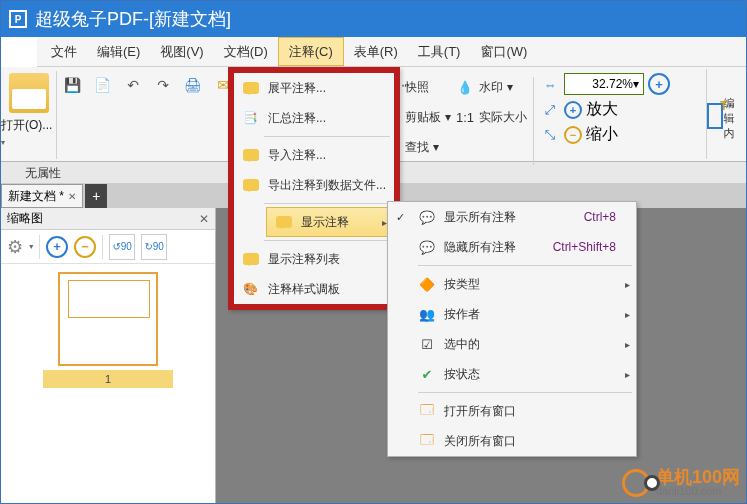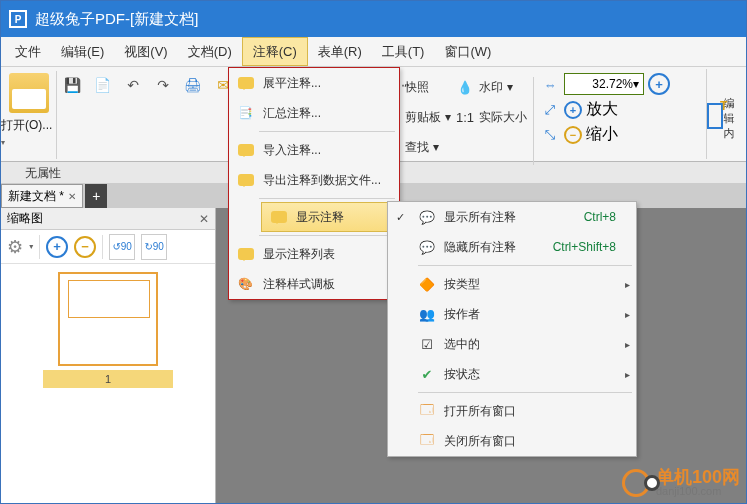--- a/index.html
+++ b/index.html
@@ -1,22 +1,22 @@
 <!DOCTYPE html>
 <html><head>
 <meta charset="utf-8">
 <style>
 * { margin: 0; padding: 0; box-sizing: border-box; font-family: "Microsoft YaHei", "SimSun", sans-serif; }
 body { width: 747px; height: 504px; background: #fff; overflow: hidden; border: 1px solid #3a72bb; position: relative; }
 
 .titlebar { height: 36px; background: #2b7cd3; color: #fff; display: flex; align-items: center; padding: 0 8px; }
 .titlebar .logo { width: 18px; height: 18px; border: 2px solid #fff; display: inline-flex; align-items: center; justify-content: center; font-size: 10px; font-weight: bold; margin-right: 8px; }
-.titlebar .title { font-size: 15px; }
-
-.menubar { height: 30px; background: #f5f5f5; border-bottom: 1px solid #d0d0d0; display: flex; align-items: stretch; padding: 0 4px; font-size: 13px; }
+.titlebar .title { font-size: 18px; }
+
+.menubar { height: 30px; background: #f5f5f5; border-bottom: 1px solid #d0d0d0; display: flex; align-items: stretch; padding: 0 4px; font-size: 13px; margin-left: 36px; }
 .menubar .mi { padding: 0 10px; display: flex; align-items: center; cursor: default; color: #333; }
 .menubar .mi.active { background: #fbe7a3; border: 1px solid #d9b84a; }
 
 .toolbar { height: 95px; background: #f5f5f5; border-bottom: 1px solid #b8b8b8; display: flex; position: relative; }
 .toolbar-left { width: 55px; display: flex; flex-direction: column; align-items: center; padding-top: 6px; }
 .big-icon { width: 40px; height: 40px; background: linear-gradient(#f7d271, #e8b83a); border-radius: 3px; position: relative; }
 .big-icon::before { content: ""; position: absolute; width: 34px; height: 20px; background: #fff; bottom: 4px; left: 3px; border-radius: 2px; }
 .open-label { font-size: 12px; color: #222; margin-top: 4px; }
 .open-label::after { content: " ▾"; font-size: 8px; color: #666; }
 
@@ -54,34 +54,34 @@
 .gear { color: #888; font-size: 18px; }
 .rot { width: 26px; height: 26px; border: 1px solid #ccc; display: inline-flex; align-items: center; justify-content: center; font-size: 10px; color: #2b7cd3; }
 
 .thumbpage-wrap { padding: 8px; }
 .thumbpage { width: 100px; height: 94px; border: 2px solid #e8a13a; margin: 0 auto; position: relative; }
 .thumbpage::before { content: ""; position: absolute; width: 84%; height: 40%; border: 1px solid #e8a13a; top: 6px; left: 8%; }
 .pagenum-bar { width: 130px; height: 18px; background: #f5d77a; margin: 4px auto 0; text-align: center; font-size: 11px; line-height: 18px; color: #444; }
 
 .canvas { flex: 1; background: #808080; }
 
-.dropdown { position: absolute; left: 227px; top: 66px; width: 172px; background: #f5f5f5; border: 1px solid #b91c1c; box-shadow: 2px 2px 4px rgba(0,0,0,0.2); z-index: 10; }
+.dropdown { position: absolute; left: 227px; top: 66px; width: 172px; background: #f5f5f5; border: 6px solid #b91c1c; box-shadow: 2px 2px 4px rgba(0,0,0,0.2); z-index: 10; }
 .dd-item { display: flex; align-items: center; height: 30px; padding: 0 8px; font-size: 12px; color: #333; gap: 8px; position: relative; }
 .dd-item.hover { background: linear-gradient(#fce9a8, #f9dc80); border: 1px solid #d9b84a; height: 30px; margin-left: 32px; }
 .dd-sep { height: 1px; background: #d0d0d0; margin: 3px 4px 3px 30px; }
 .dd-icon { width: 18px; height: 18px; display: inline-flex; align-items: center; justify-content: center; }
 .bubble { width: 16px; height: 12px; background: #f3c94e; border-radius: 3px; position: relative; }
 .bubble::after { content: ""; position: absolute; bottom: -4px; left: 3px; border: 3px solid transparent; border-top-color: #f3c94e; }
 .arrow-r { position: absolute; right: 6px; color: #555; font-size: 10px; }
 
 .submenu { position: absolute; left: 386px; top: 200px; width: 250px; background: #f5f5f5; border: 1px solid #b0b0b0; box-shadow: 2px 2px 4px rgba(0,0,0,0.2); z-index: 11; }
 .sm-item { display: flex; align-items: center; height: 30px; padding: 0 8px; font-size: 12px; color: #333; gap: 8px; position: relative; }
 .sm-item .check { width: 14px; color: #333; font-size: 11px; }
 .sm-item .sicon { width: 18px; height: 18px; display: inline-flex; align-items: center; justify-content: center; font-size: 13px; }
-.sm-item .shortcut { position: absolute; right: 20px; color: #15803d; }
+.sm-item .shortcut { position: absolute; right: 20px; color: #701a75; }
 .sm-item .arrow-r { right: 6px; }
 .sm-sep { height: 1px; background: #d0d0d0; margin: 3px 4px 3px 30px; }
 
 .tool-edit { position: absolute; right: 4px; top: 68px; width: 36px; height: 90px; border-left: 1px solid #d0d0d0; background: #f5f5f5; display: flex; flex-direction: row; align-items: center; padding-top: 4px; }
 .tool-edit .ic { width: 26px; height: 26px; border: 2px solid #2b7cd3; position: relative; }
 .tool-edit .ic::after { content: "T"; position: absolute; font-size: 12px; font-weight: bold; color: #d9a21a; top: -6px; right: -6px; }
 .tool-edit .lbl { font-size: 11px; margin-top: 4px; color: #333; }
 
 .watermark { position: absolute; right: 6px; bottom: 6px; display: flex; align-items: center; gap: 6px; z-index: 5; }
 .wm-icon-outer { width: 28px; height: 28px; border: 3px solid #e88a2a; border-radius: 50%; position: relative; }

